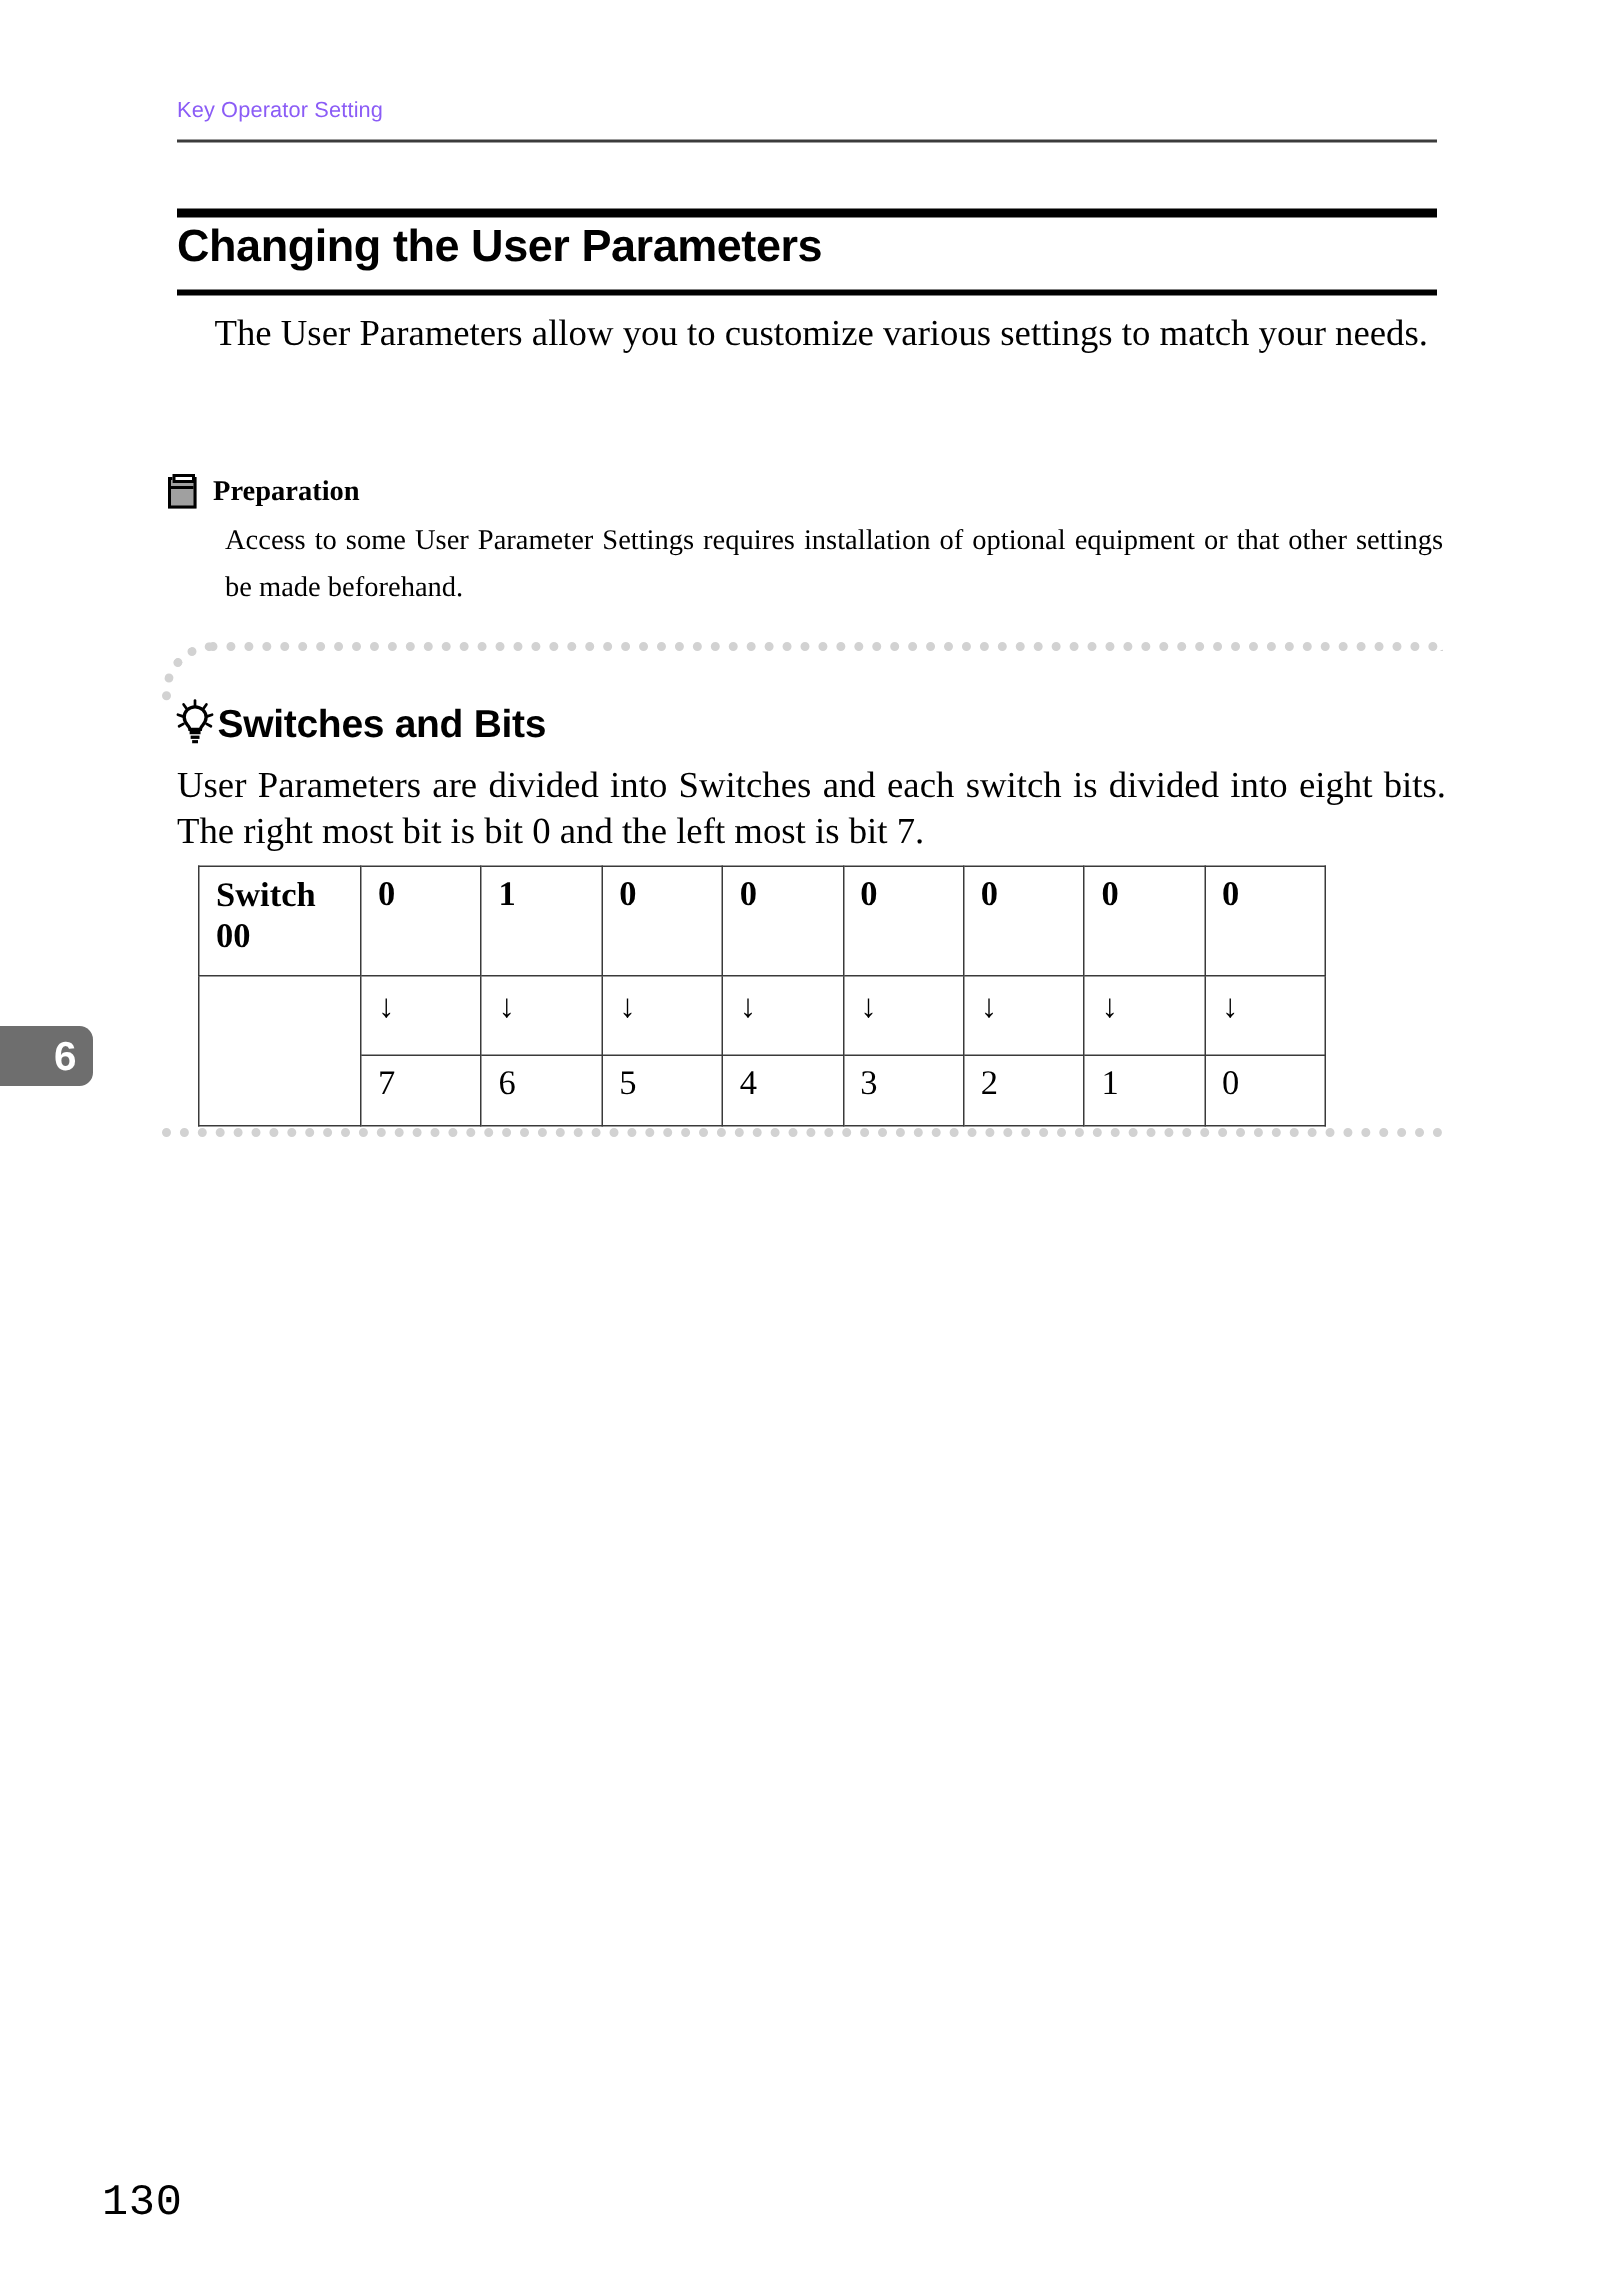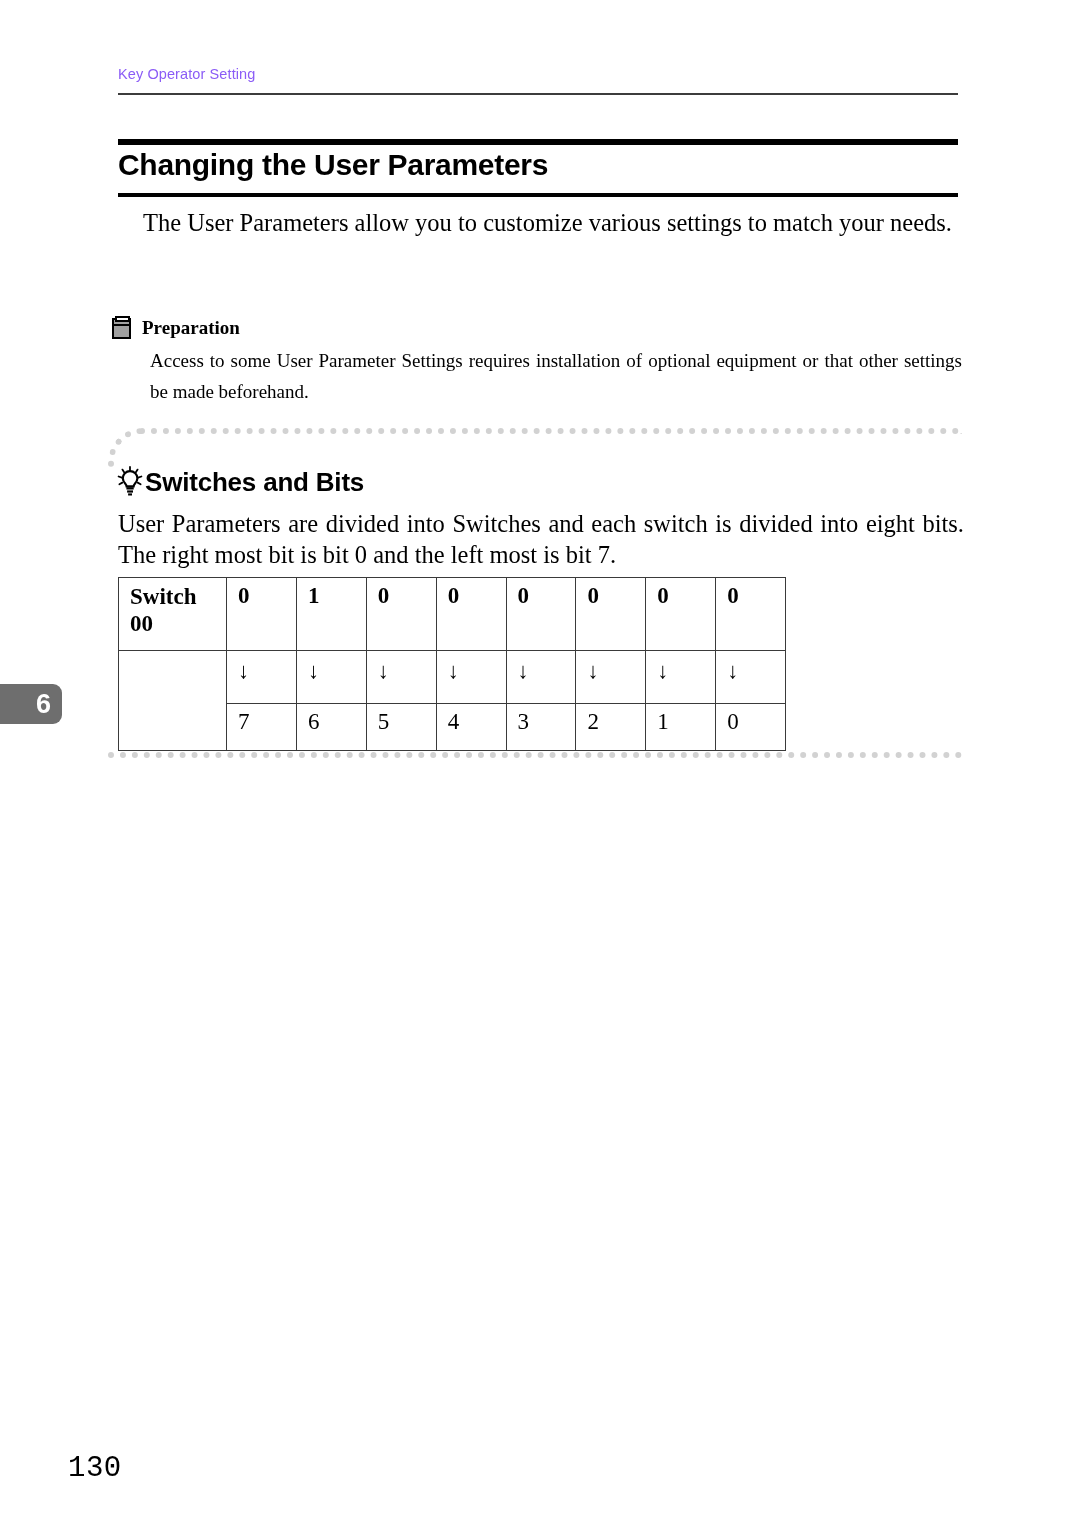--- a/index.html
+++ b/index.html
@@ -205,23 +205,23 @@
     top: 508px;
     width: 846px;
     font-size: 24.5px;
     line-height: 31px;
     text-align: justify;
   }
 
   
   .bits-table {
     position: absolute;
-    left: 118px;
+    left: 132px;
     top: 577px;
-    width: 668px;
+    width: 752px;
     border-collapse: collapse;
     table-layout: fixed;
   }
   .bits-table td {
     border: 1.4px solid #3a3a3a;
     padding: 5px 0 5px 11px;
     font-size: 23px;
     vertical-align: top;
     color: #000000;
     height: 22px;

